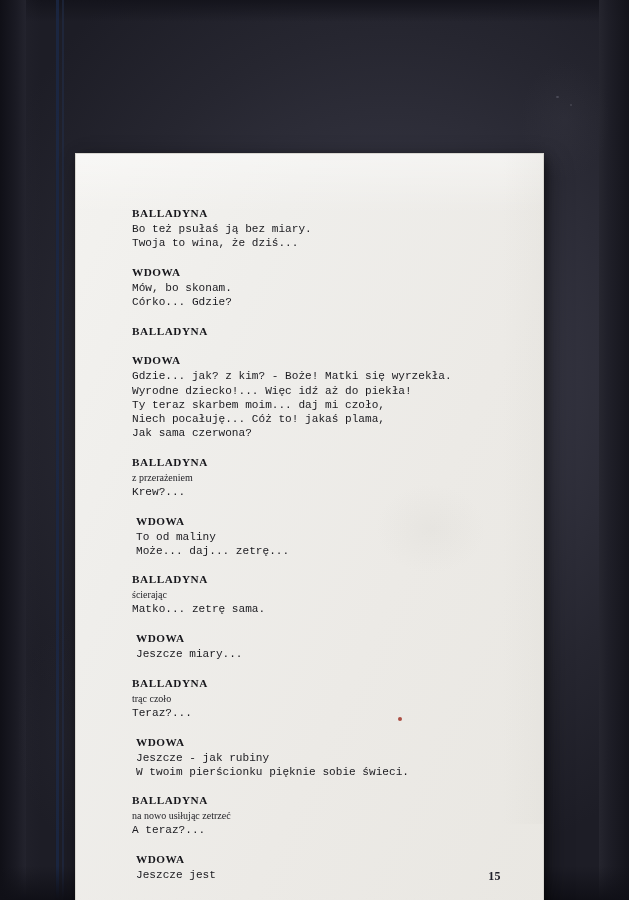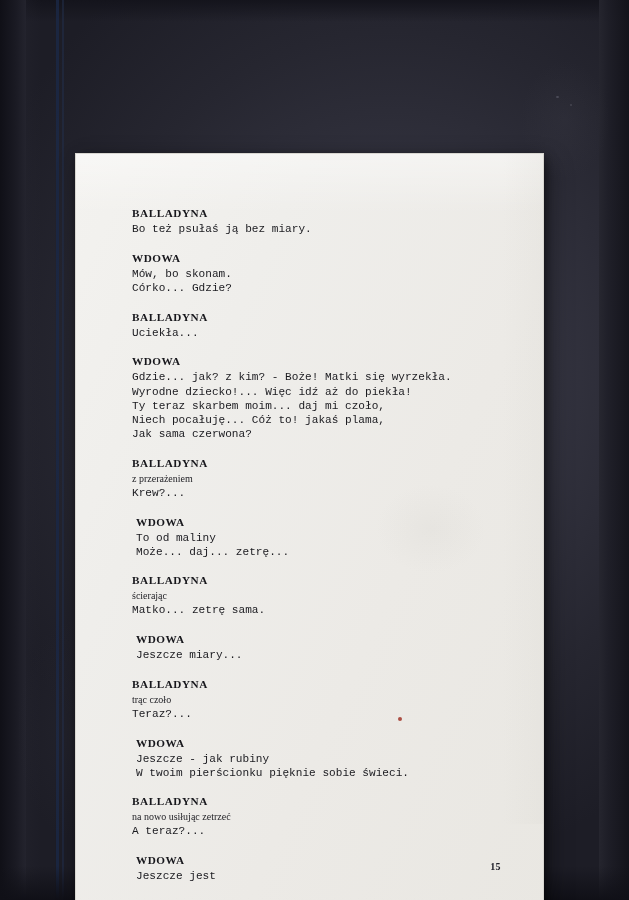--- a/index.html
+++ b/index.html
@@ -135,22 +135,22 @@
     line-height: 14.2px;
     margin: 0;
     font-family: Liberation Mono, monospace;
   }
   .indent-0 { margin-left: 0; }
   .indent-1 { margin-left: 4px; }
 
   #page-number {
     position: absolute;
     right: 42px;
-    bottom: 72px;
-    font-size: 10px;
+    bottom: 60px;
+    font-size: 12px;
     color: #20202a;
     letter-spacing: .4px;
     font-weight: bold;
   }
 </style>
 </head>
 <body>
 
 <div id="scan">
   <div class="band-top"></div>
@@ -170,29 +170,29 @@
     <div class="paper-shade-top"></div>
     <div class="paper-shade-right"></div>
     <div class="paper-shade-bottom"></div>
     <div class="smudge"></div>
     <div class="red-mark"></div>
 
     <div id="text-body">
         <div class="speech indent-0">
           <div class="speaker">BALLADYNA</div>
           <div class="line">Bo też psułaś ją bez miary.</div>
+          <div class="line">Twoja to wina, że dziś...</div>
         </div>
         <div class="speech indent-0">
           <div class="speaker">WDOWA</div>
           <div class="line">Mów, bo skonam.</div>
           <div class="line">Córko... Gdzie?</div>
         </div>
         <div class="speech indent-0">
           <div class="speaker">BALLADYNA</div>
-          <div class="line">Uciekła...</div>
         </div>
         <div class="speech indent-0">
           <div class="speaker">WDOWA</div>
           <div class="line">Gdzie... jak? z kim? - Boże! Matki się wyrzekła.</div>
           <div class="line">Wyrodne dziecko!... Więc idź aż do piekła!</div>
           <div class="line">Ty teraz skarbem moim... daj mi czoło,</div>
           <div class="line">Niech pocałuję... Cóż to! jakaś plama,</div>
           <div class="line">Jak sama czerwona?</div>
         </div>
         <div class="speech indent-0">

